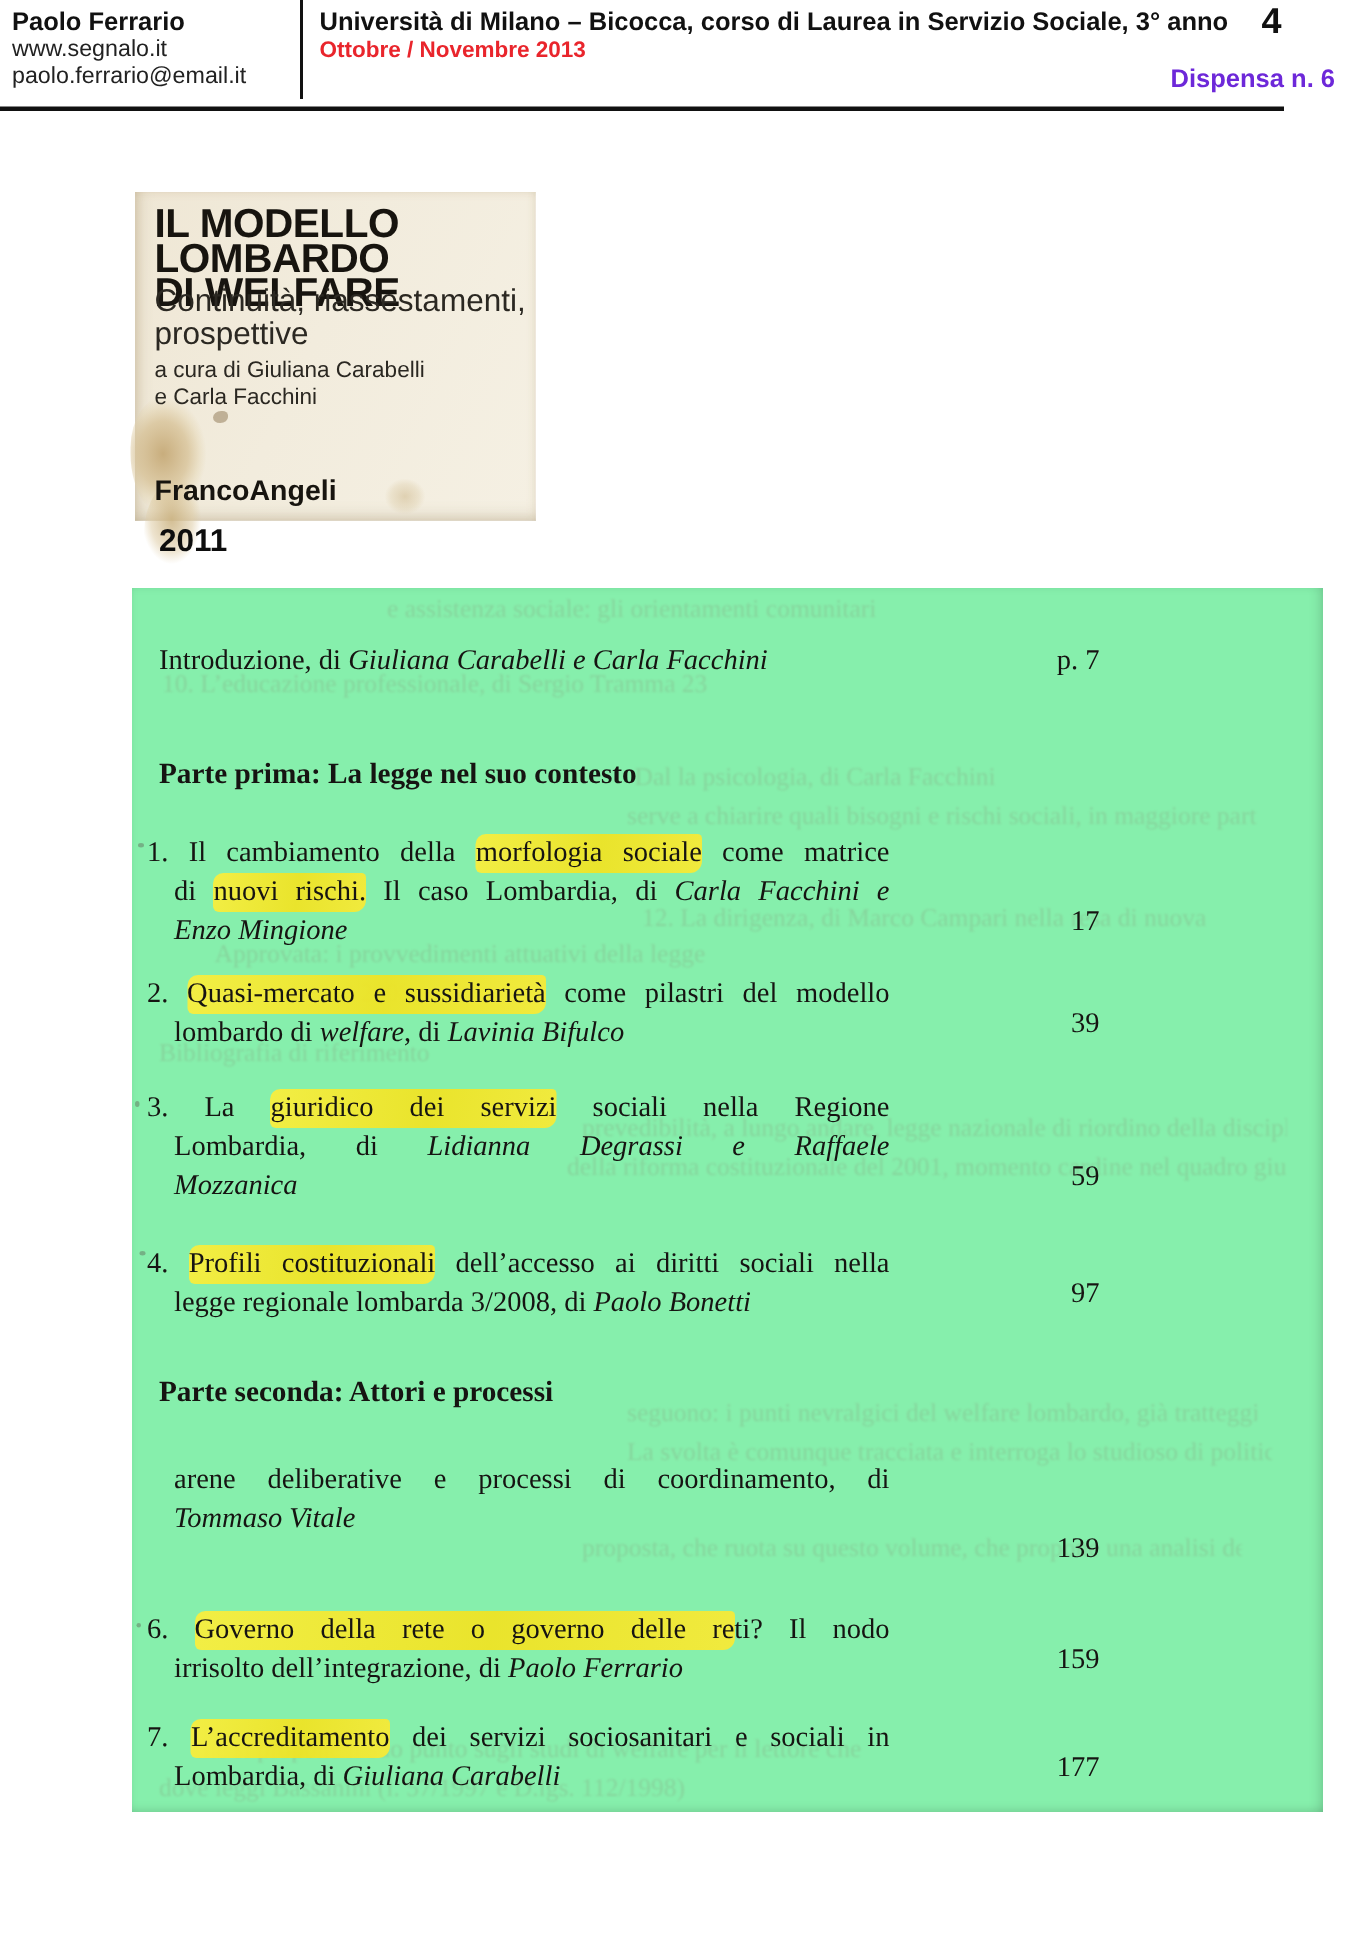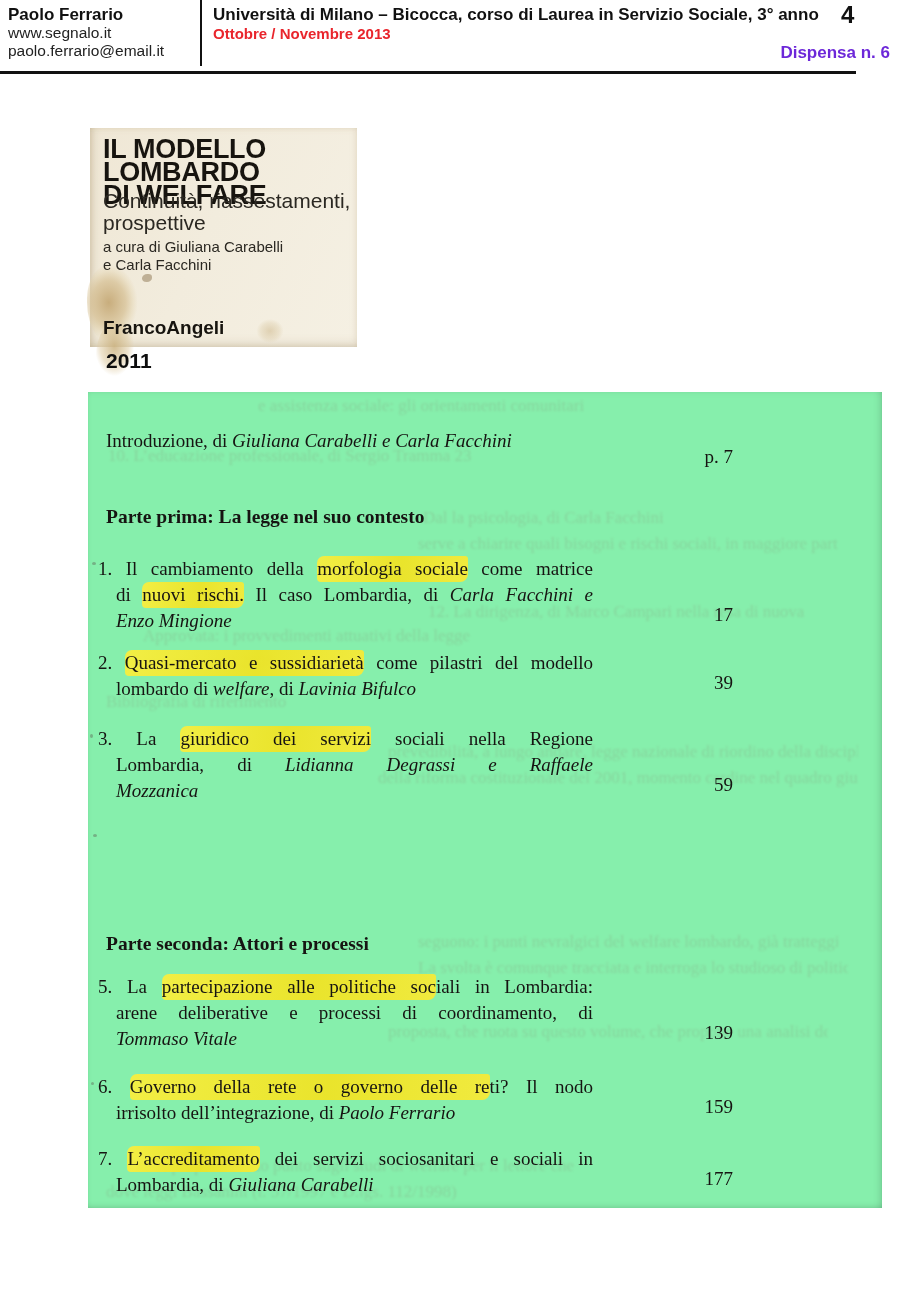--- a/index.html
+++ b/index.html
@@ -123,42 +123,46 @@
     <div class="ghost" style="top: 234px; left: 55px; width: 400px;">Approvata: i provvedimenti attuativi della legge</div>
     <div class="ghost" style="top: 260px; left: 55px; width: 300px;">regionale n. 3 2008</div>
     <div class="ghost" style="top: 300px; left: 18px; width: 260px;">Bibliografia di riferimento</div>
     <div class="ghost" style="top: 350px; left: 300px; width: 470px;">prevedibilità, a lungo andare, legge nazionale di riordino della disciplina</div>
     <div class="ghost" style="top: 376px; left: 290px; width: 480px;">della riforma costituzionale del 2001, momento cardine nel quadro giuridico</div>
     <div class="ghost" style="top: 540px; left: 330px; width: 420px;">seguono: i punti nevralgici del welfare lombardo, già tratteggiati</div>
     <div class="ghost" style="top: 566px; left: 330px; width: 430px;">La svolta è comunque tracciata e interroga lo studioso di politiche sociali</div>
     <div class="ghost" style="top: 630px; left: 300px; width: 440px;">proposta, che ruota su questo volume, che propone una analisi del</div>
     <div class="ghost" style="top: 764px; left: 40px; width: 600px;">che si propone il suo punto sugli studi di welfare per il lettore che</div>
     <div class="ghost" style="top: 790px; left: 18px; width: 520px;">dove leggi Bassanini (l. 57/1997 e D.lgs. 112/1998)</div>
-    <div class="toc-intro" style="top: 36px;"><span>Introduzione, di </span><span class="it">Giuliana Carabelli e Carla Facchini</span><span class="pg" style="top: 16px;">p. 7</span></div>
+    <div class="toc-intro" style="top: 36px;"><span>Introduzione, di </span><span class="it">Giuliana Carabelli e Carla Facchini</span><span class="pg" style="top: 0px;">p. 7</span></div>
     <div class="toc-sec" style="top: 114px;">Parte prima: La legge nel suo contesto</div>
-    <div class="toc-sec" style="top: 541px;">Parte seconda: Attori e processi</div>
+    <div class="toc-sec" style="top: 526px;">Parte seconda: Attori e processi</div>
     <div class="toc-item" style="top: 164px; height: 78px;">
       <div class="tl j"><span>1. Il cambiamento della </span><span class="hl">morfologia sociale</span><span> come matrice</span></div>
       <div class="tl j ind"><span>di </span><span class="hl">nuovi rischi.</span><span> Il caso Lombardia, di </span><span class="it">Carla Facchini e</span></div>
       <div class="tl ind"><span class="it">Enzo Mingione</span></div>
       <span class="pg" style="top: 46px;">17</span>
     </div>
     <div class="toc-item" style="top: 258px; height: 52px;">
       <div class="tl j"><span>2. </span><span class="hl">Quasi-mercato e sussidiarietà</span><span> come pilastri del modello</span></div>
       <div class="tl ind"><span>lombardo di </span><span class="it">welfare</span><span>, di </span><span class="it">Lavinia Bifulco</span></div>
       <span class="pg" style="top: 20px;">39</span>
     </div>
     <div class="toc-item" style="top: 334px; height: 78px;">
       <div class="tl j"><span>3. La </span><span class="hl">giuridico dei servizi</span><span> sociali nella Regione</span></div>
       <div class="tl j ind"><span>Lombardia, di </span><span class="it">Lidianna Degrassi e Raffaele</span></div>
       <div class="tl ind"><span class="it">Mozzanica</span></div>
       <span class="pg" style="top: 46px;">59</span>
     </div>
+    <div class="toc-item" style="top: 438px; height: 52px;">
+      <div class="tl j"><span>4. </span><span class="hl">Profili costituzionali</span><span> dell’accesso ai diritti sociali nella</span></div>
+      <div class="tl ind"><span>legge regionale lombarda 3/2008, di </span><span class="it">Paolo Bonetti</span></div>
+      <span class="pg" style="top: 20px;">97</span>
+    </div>
     <div class="toc-item" style="top: 582px; height: 78px;">
-      <div class="tl j"><span>5. La </span><span class="hl">partecipazione alle politiche soc</span><span>iali in Lombardia:</span></div>
       <div class="tl j ind"><span>arene deliberative e processi di coordinamento, di</span></div>
       <div class="tl ind"><span class="it">Tommaso Vitale</span></div>
       <span class="pg" style="top: 46px;">139</span>
     </div>
     <div class="toc-item" style="top: 682px; height: 52px;">
       <div class="tl j"><span>6. </span><span class="hl">Governo della rete o governo delle re</span><span>ti? Il nodo</span></div>
       <div class="tl ind"><span>irrisolto dell’integrazione, di </span><span class="it">Paolo Ferrario</span></div>
       <span class="pg" style="top: 20px;">159</span>
     </div>
     <div class="toc-item" style="top: 754px; height: 52px;">

